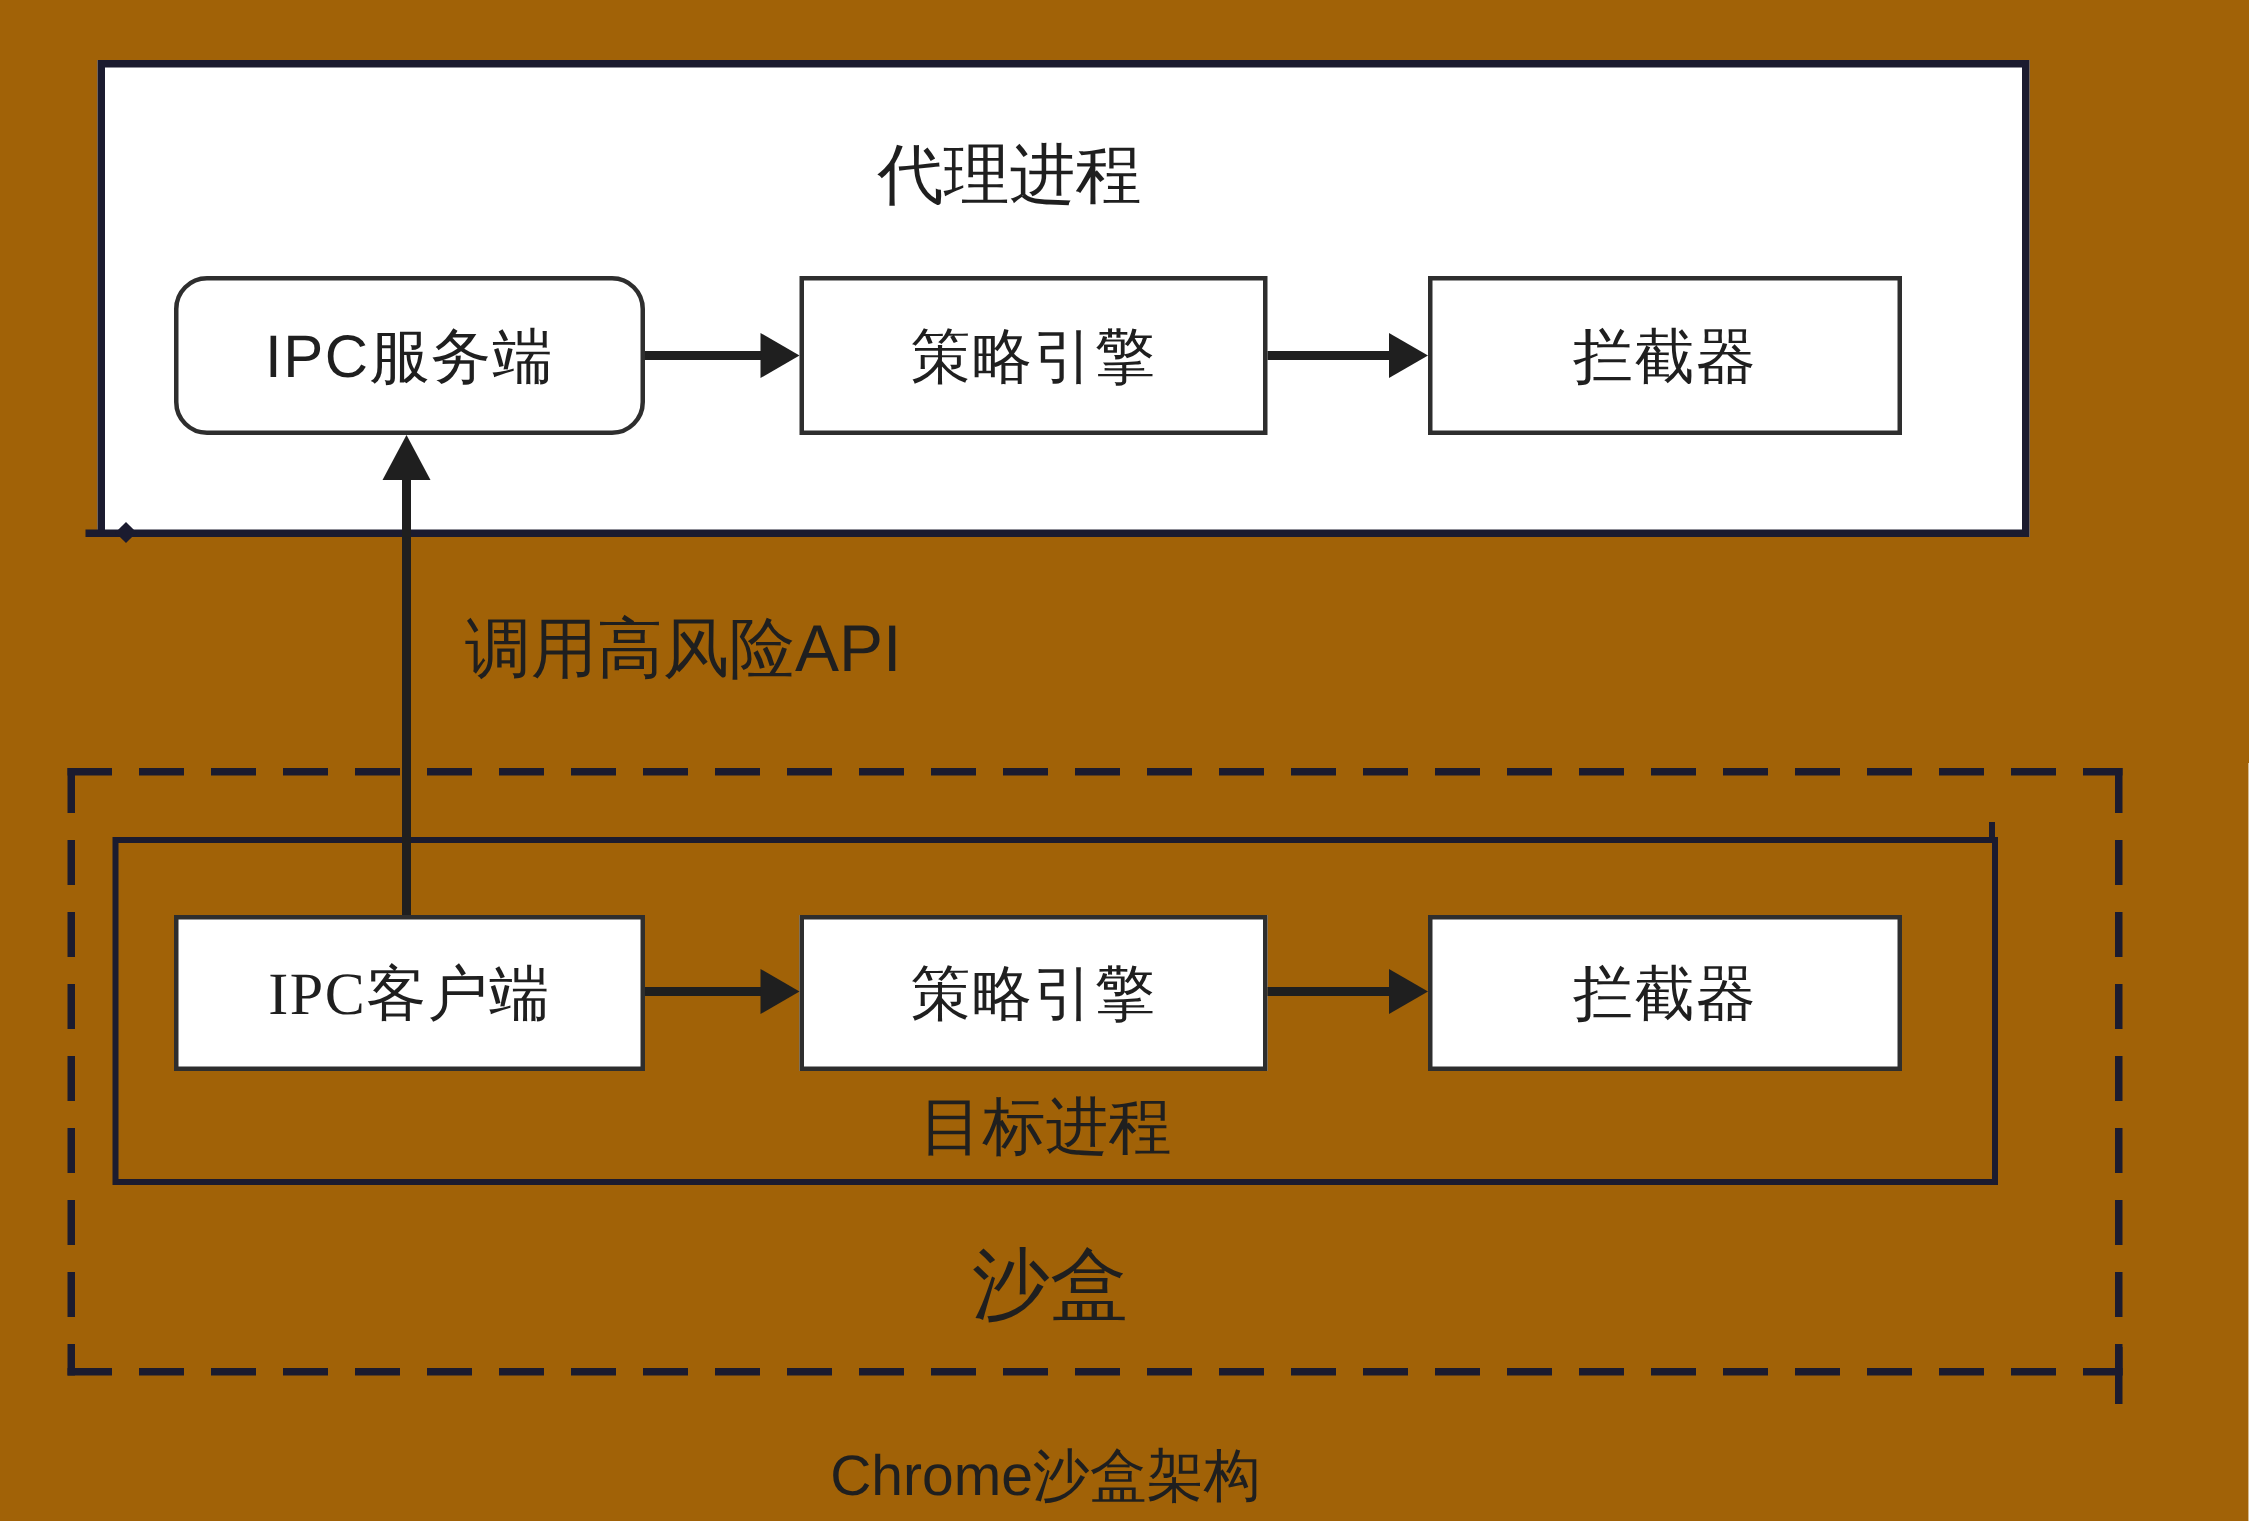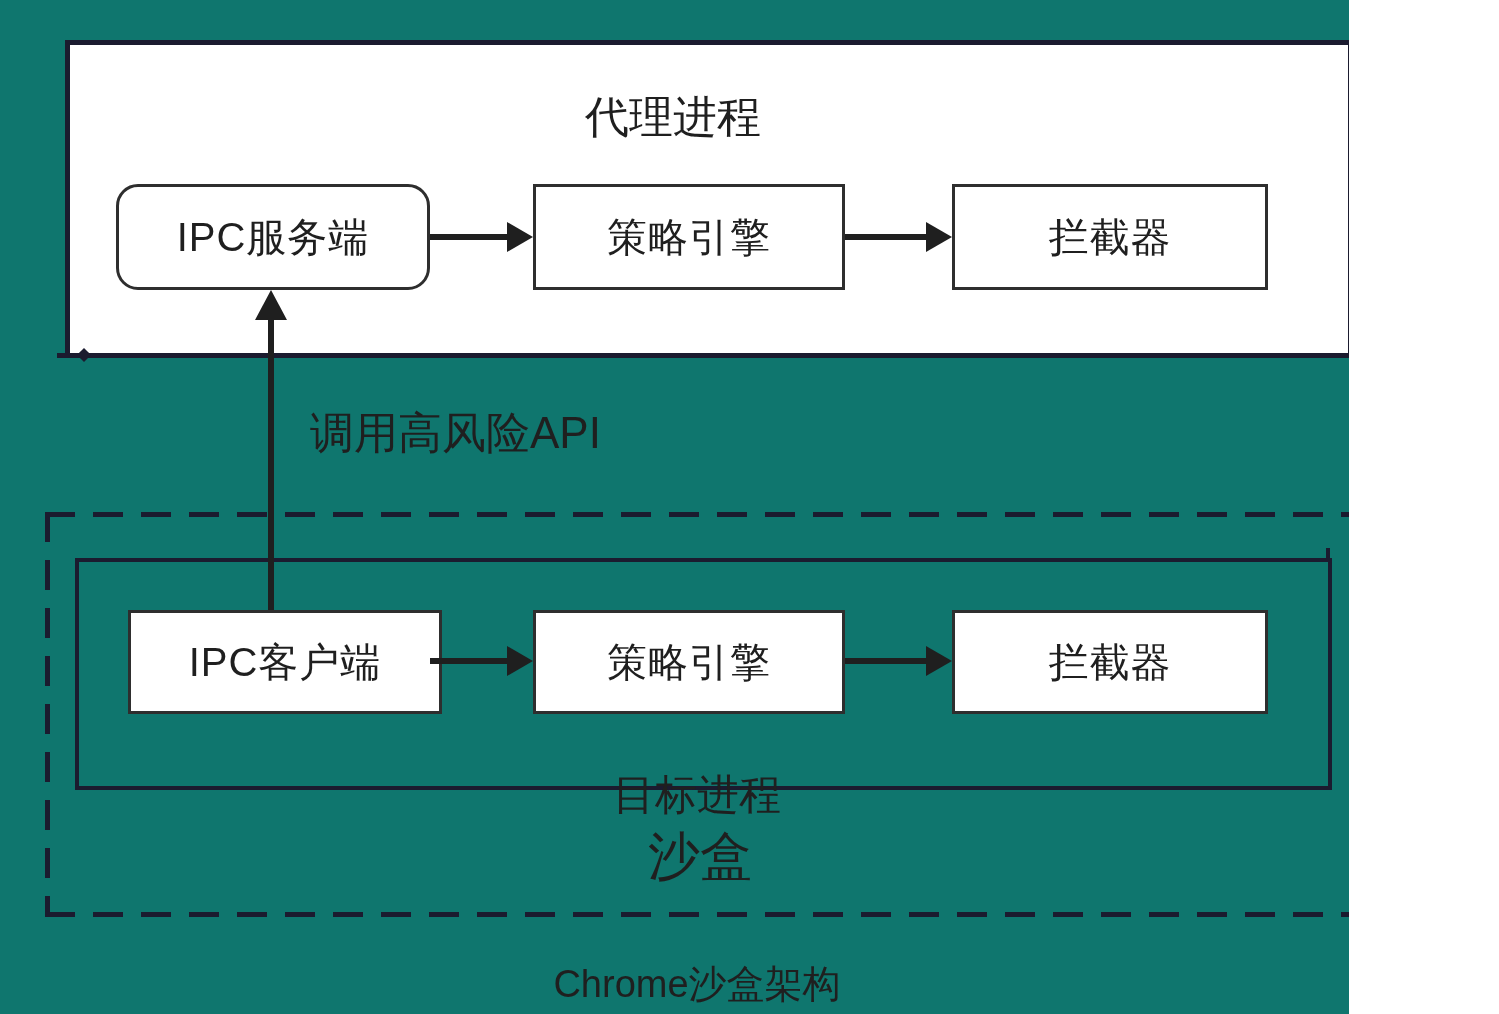--- a/index.html
+++ b/index.html
@@ -1,17 +1,17 @@
 <!DOCTYPE html>
 <html><head>
 <meta charset="utf-8">
 <style>
   html,body{margin:0;padding:0;background:#ffffff;}
   .canvas{
-    position:relative;width:1349px;height:1014px;background:#0f766e;
+    position:relative;width:1499px;height:1014px;background:#a16207;
     font-family:"Liberation Sans",sans-serif;color:#1f1f1f;overflow:hidden;
   }
   .outline{position:absolute;background:#ffffff;border:5px solid #1b1b2f;box-sizing:content-box;}
   .inner-outline{position:absolute;background:transparent;border:4px solid #1b1b2f;box-sizing:content-box;}
   .node{
     position:absolute;background:#ffffff;border:3px solid #2e2e2e;box-sizing:content-box;
     display:flex;align-items:center;justify-content:center;
     font-size:40px;letter-spacing:1px;color:#1f1f1f;
   }
   .hline{position:absolute;height:6px;background:#1f1f1f;}
@@ -47,23 +47,23 @@
   <div class="hline" style="left:845px;top:234px;width:83px;"></div>
   <div class="arrow-right" style="left:926px;top:222px;"></div>
 
   <div class="dash-h" style="left:45px;top:512px;width:1370px;"></div>
   <div class="dash-h" style="left:45px;top:912px;width:1370px;"></div>
   <div class="dash-v" style="left:45px;top:512px;height:405px;"></div>
   <div class="dash-v" style="left:1410px;top:512px;height:405px;"></div>
   <div class="label" style="left:700px;top:857px;font-size:52px;">沙盒</div>
 
   <div class="inner-outline" style="left:75px;top:558px;width:1249px;height:224px;"></div>
-  <div class="label" style="left:697px;top:751px;font-size:42px;margin-top:44px;">目标进程</div>
+  <div class="label" style="left:697px;top:751px;font-size:42px;">目标进程</div>
 
-  <div class="node" style="left:128px;top:610px;width:308px;height:98px;">IPC客户端</div>
+  <div class="node" style="left:116px;top:610px;width:308px;height:98px;font-family:Liberation Serif, serif;">IPC客户端</div>
   <div class="node" style="left:533px;top:610px;width:306px;height:98px;">策略引擎</div>
   <div class="node" style="left:952px;top:610px;width:310px;height:98px;">拦截器</div>
 
   <div class="hline" style="left:430px;top:658px;width:79px;"></div>
   <div class="arrow-right" style="left:507px;top:646px;"></div>
   <div class="hline" style="left:845px;top:658px;width:83px;"></div>
   <div class="arrow-right" style="left:926px;top:646px;"></div>
 
   <div class="vline" style="left:268px;top:320px;height:290px;"></div>
   <div class="arrow-up" style="left:255px;top:290px;"></div>

